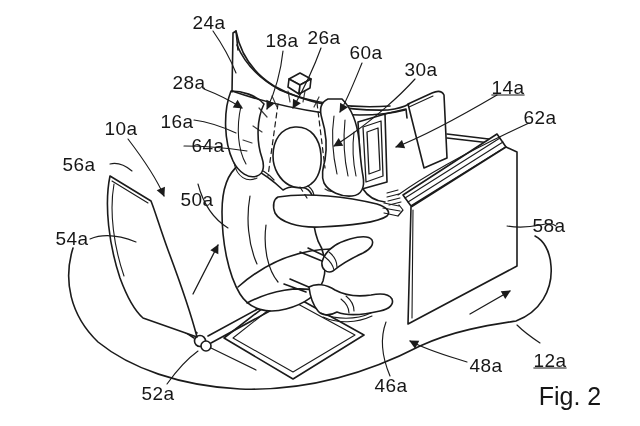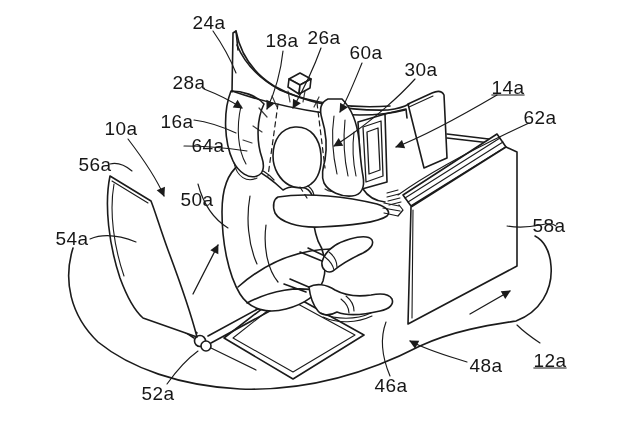--- a/index.html
+++ b/index.html
@@ -183,23 +183,24 @@
       <span class="ref-label" style="left: 282px; top: 40px;">18a</span>
       <span class="ref-label" style="left: 324px; top: 37px;">26a</span>
       <span class="ref-label" style="left: 366px; top: 52px;">60a</span>
       <span class="ref-label" style="left: 421px; top: 69px;">30a</span>
       <span class="ref-label" style="left: 508px; top: 87px; text-decoration: underline;">14a</span>
       <span class="ref-label" style="left: 540px; top: 117px;">62a</span>
       <span class="ref-label" style="left: 189px; top: 82px;">28a</span>
       <span class="ref-label" style="left: 177px; top: 121px;">16a</span>
       <span class="ref-label" style="left: 121px; top: 128px;">10a</span>
       <span class="ref-label" style="left: 167px; top: 145px; margin-left: 41px;">64a</span>
-      <span class="ref-label" style="left: 95px; top: 164px; text-align: center;">56a</span>
+      <span class="ref-label" style="left: 79px; top: 164px; text-align: center;">56a</span>
       <span class="ref-label" style="left: 197px; top: 175px; margin-top: 24px;">50a</span>
       <span class="ref-label" style="left: 72px; top: 238px;">54a</span>
       <span class="ref-label" style="left: 549px; top: 225px;">58a</span>
       <span class="ref-label" style="left: 158px; top: 393px;">52a</span>
       <span class="ref-label" style="left: 391px; top: 385px;">46a</span>
       <span class="ref-label" style="left: 486px; top: 365px;">48a</span>
       <span class="ref-label" style="left: 550px; top: 360px; text-decoration: underline;">12a</span>
     </div>
 
+  <div id="fig-caption">Fig. 2</div>
 </div>
 
 </body></html>

